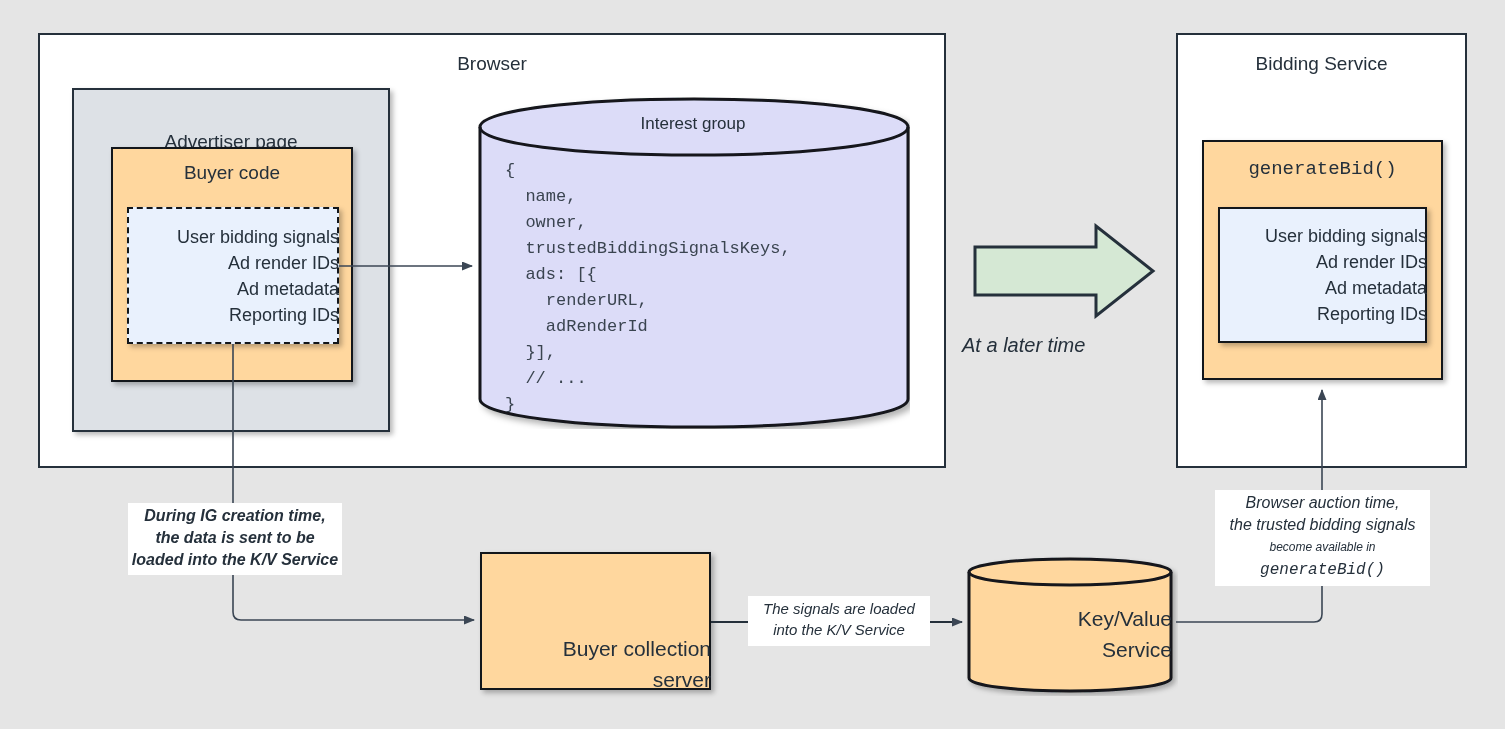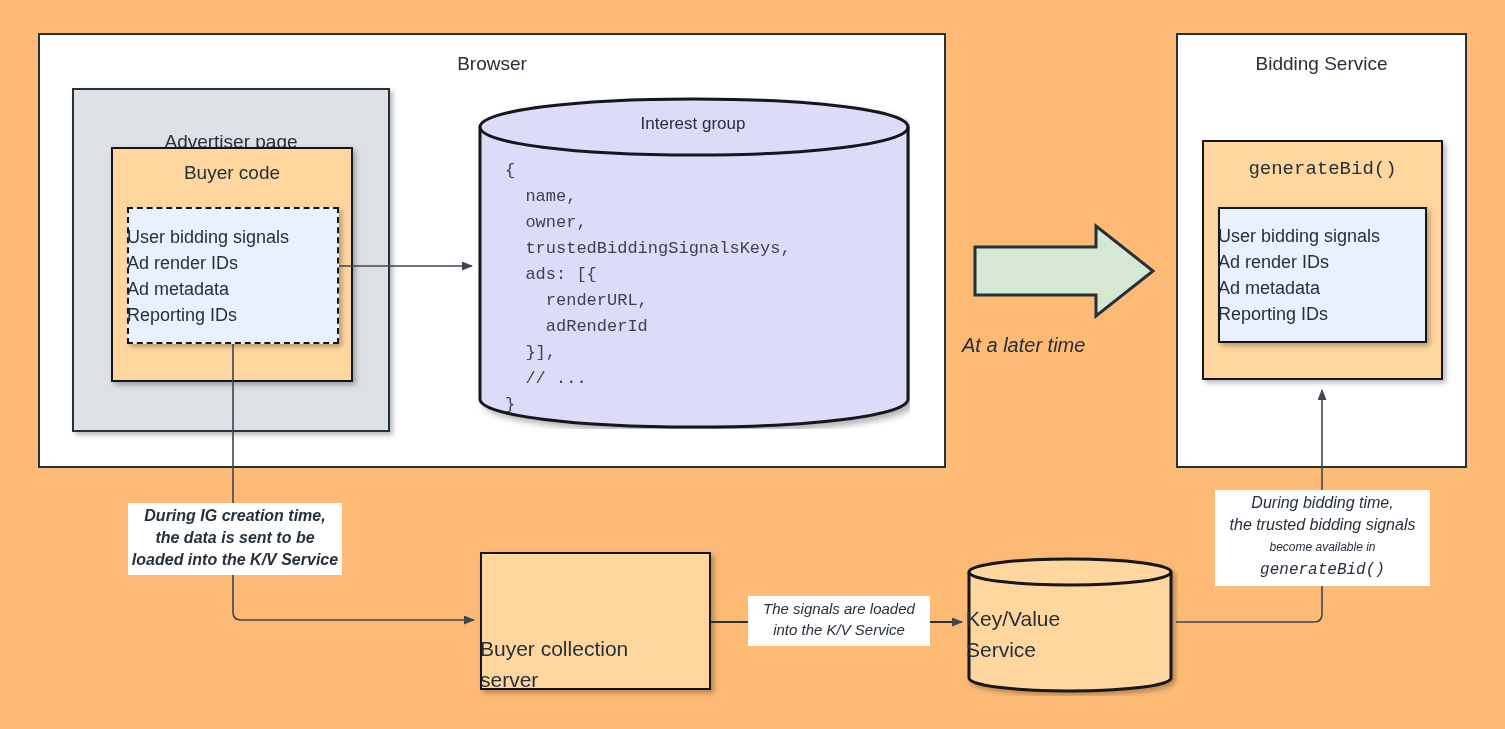--- a/index.html
+++ b/index.html
@@ -9,21 +9,21 @@
     background: #ffffff;
   }
   body {
     font-family: "Liberation Sans", sans-serif;
     color: #25303b;
   }
   #canvas {
     position: relative;
     width: 1505px;
     height: 729px;
-    background: #fdba74;
+    background: #e5e5e5;
     overflow: hidden;
   }
   .abs { position: absolute; box-sizing: border-box; }
 
   
   .container-box {
     border: 2px solid #25303b;
     background: #ffffff;
   }
   .shadowed {
@@ -48,21 +48,21 @@
   }
   .lightblue-box {
     background: #e9f1fd;
     border: 2px solid #12161b;
   }
   .dashed-box {
     background: #e9f1fd;
     border: 2px dashed #12161b;
   }
   .stack-lines {
-    text-align: left;
+    text-align: right;
     font-size: 18px;
     line-height: 26px;
     color: #25303b;
     white-space: pre-line;
   }
   .mono {
     font-family: "Liberation Mono", "DejaVu Sans Mono", monospace;
   }
   .code-block {
     font-family: "Liberation Mono", "DejaVu Sans Mono", monospace;
@@ -215,19 +215,19 @@
   <div class="abs italic-note" style="left:745px; top:598px; width:188px;">The signals are loaded
 into the K/V Service</div>
 
   <div class="abs" style="left:128px; top:503px; width:214px; height:72px; background:#ffffff;"></div>
   <div class="abs italic-note" style="left:128px; top:505px; width:214px; font-size:16px; line-height:22px;font-weight:bold;">During IG creation time,
 the data is sent to be
 loaded into the K/V Service</div>
 
   <div class="abs" style="left:1215px; top:490px; width:215px; height:96px; background:#ffffff;"></div>
   <div class="abs" style="left:1215px; top:492px; width:215px;">
-    <div class="italic-note" style="font-size:16px; line-height:22px;">During bidding time,</div>
+    <div class="italic-note" style="font-size:16px; line-height:22px;">Browser auction time,</div>
     <div class="italic-note" style="font-size:16px; line-height:22px;">the trusted bidding signals</div>
     <div class="italic-note" style="font-size:12px; line-height:22px;">become available in</div>
     <div class="italic-note mono" style="font-size:16px; line-height:24px; font-style:italic;">generateBid()</div>
   </div>
 
 </div>
 
 </body></html>

